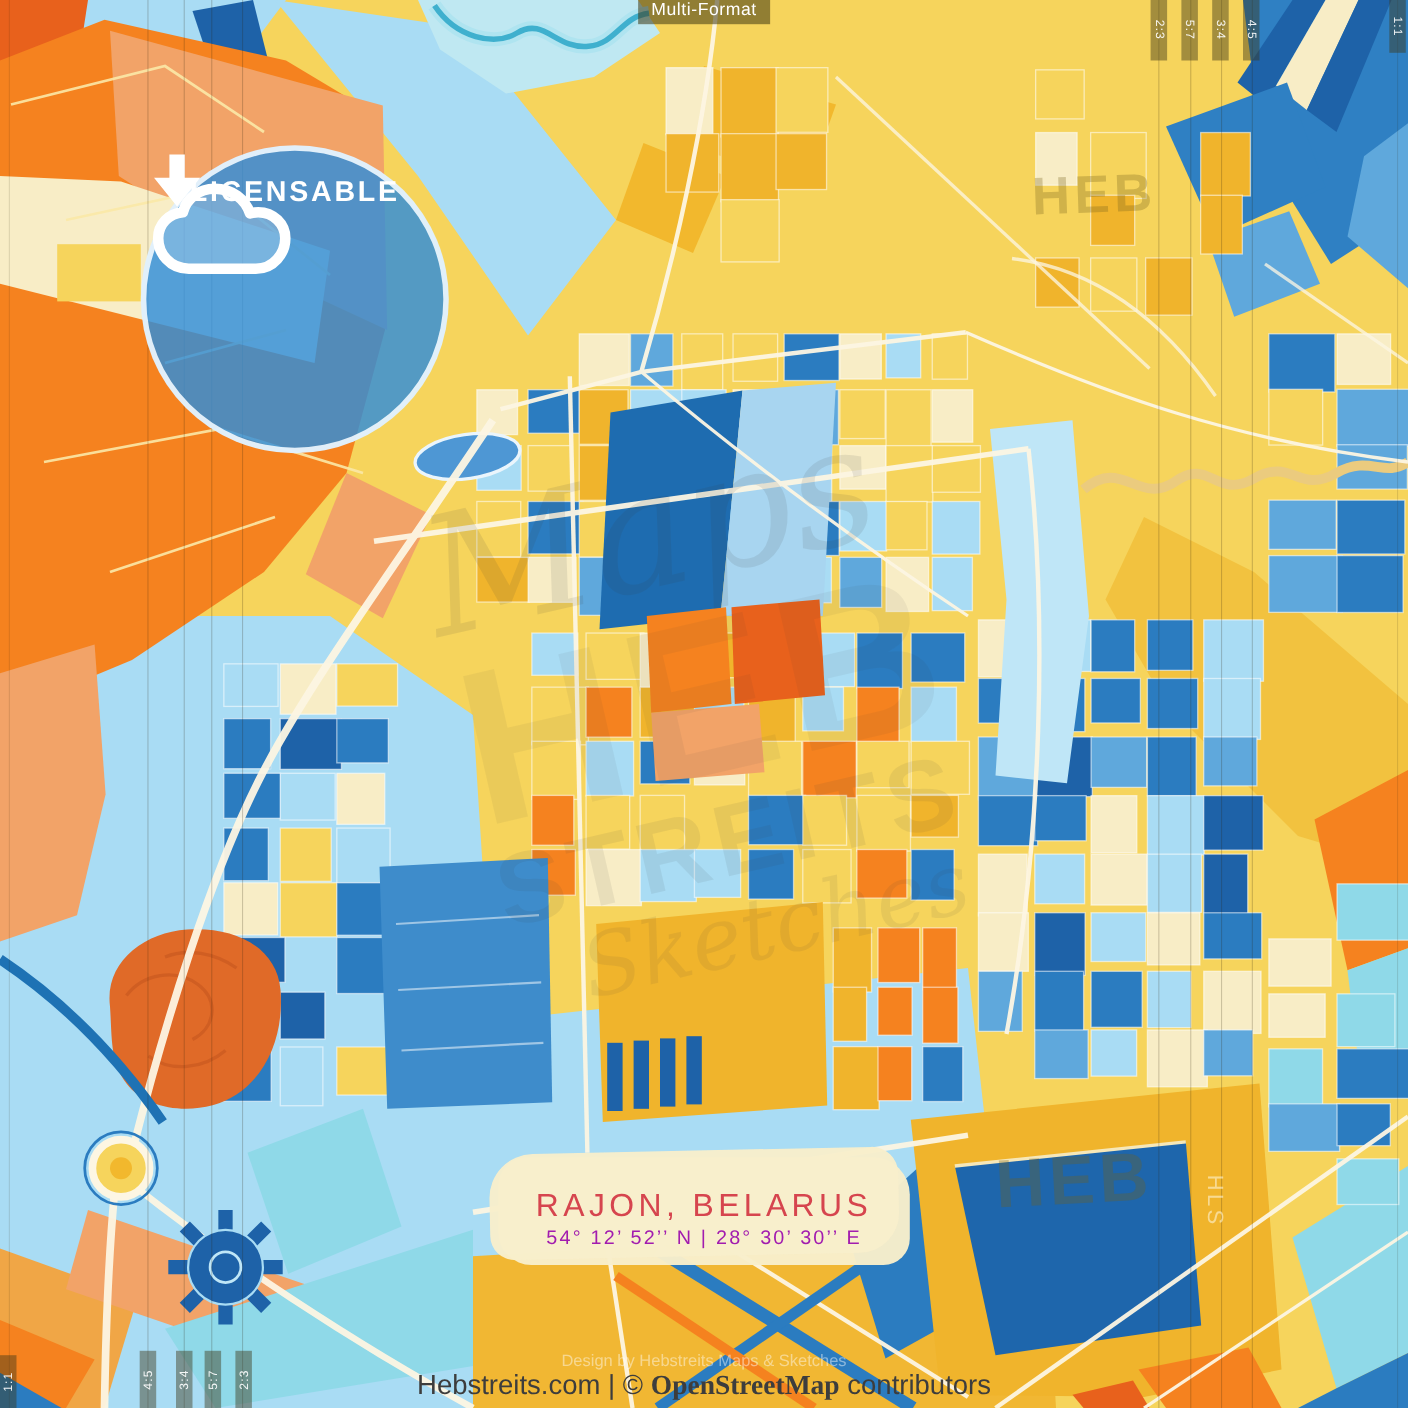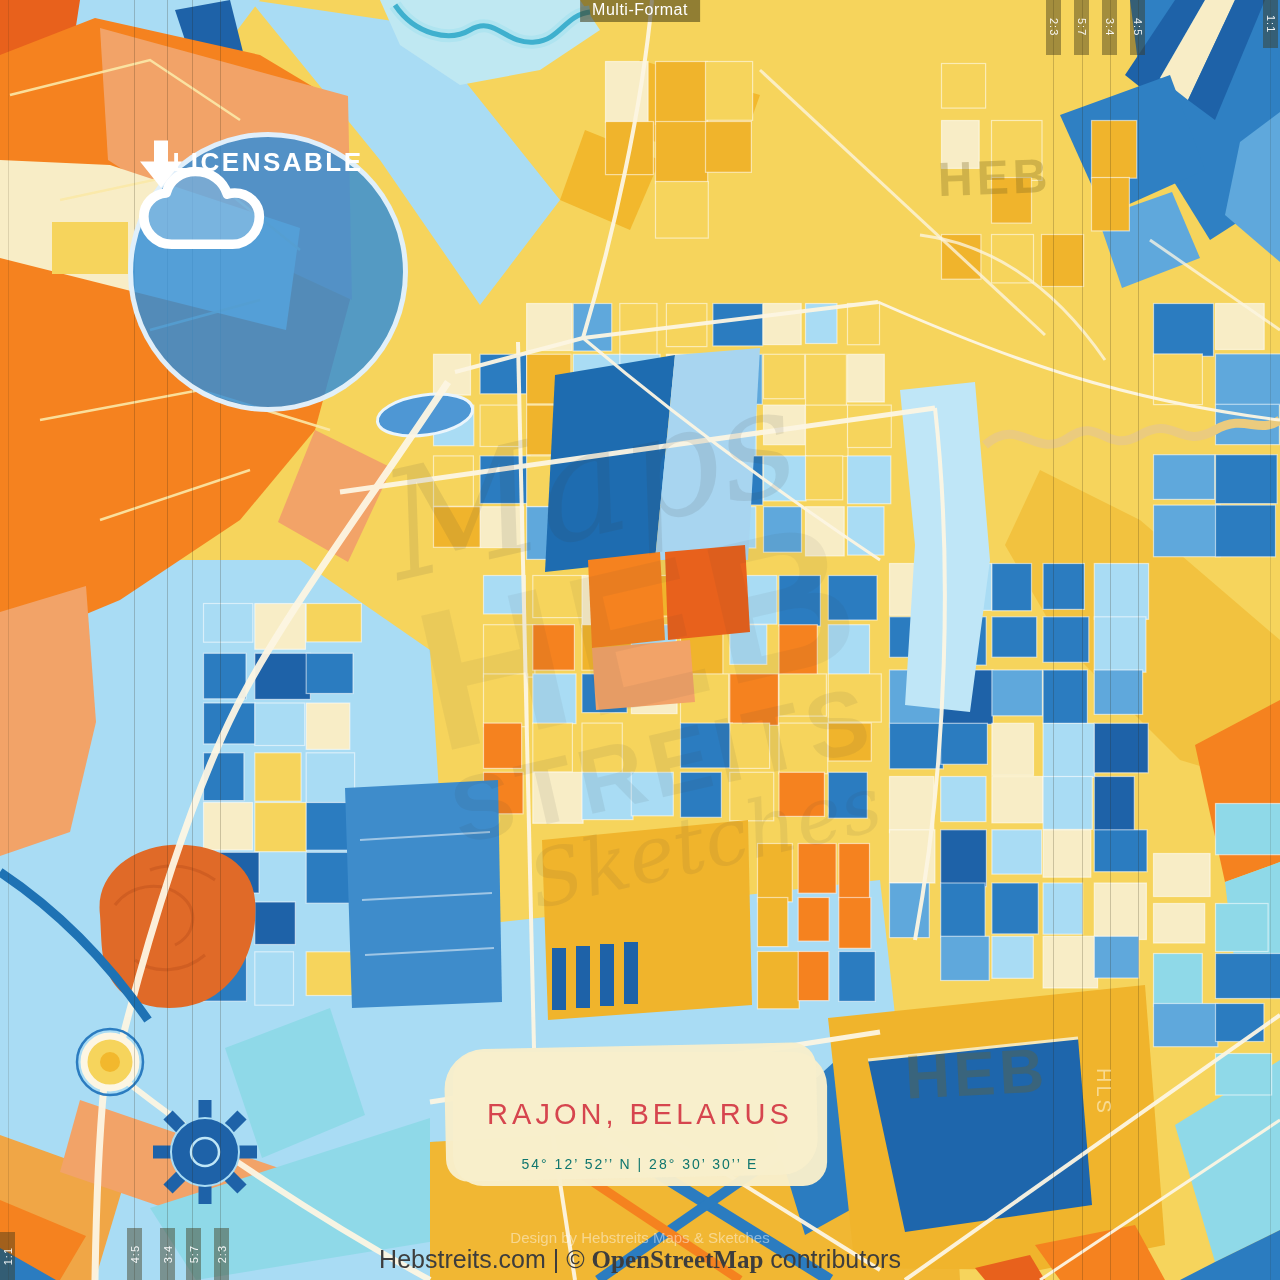--- a/index.html
+++ b/index.html
@@ -17,21 +17,21 @@
   .ratio-top{top:0;height:55px;}
   .ratio-bottom{bottom:0;height:52px;}
   .ratio-bottom span{transform:rotate(180deg);}
   .crop-line{position:absolute;top:0;bottom:0;width:1px;background:rgba(45,38,12,.22);}
   
   .badge{position:absolute;left:128px;top:132px;width:280px;height:280px;border-radius:50%;
     background:rgba(47,142,219,.82);border:5px solid rgba(242,249,255,.9);
     box-sizing:border-box;display:flex;flex-direction:column;align-items:center;}
   .badge .cloud{margin-top:26px;}
   .badge .arrow{margin-top:2px;}
-  .badge-label{margin-top:10px;color:#fff;font-weight:bold;font-size:26px;letter-spacing:2.5px;}
+  .badge-label{margin-top:22px;color:#fff;font-weight:bold;font-size:26px;letter-spacing:2.5px;}
   
   .wm{position:absolute;pointer-events:none;white-space:nowrap;}
   .wm-center{left:420px;top:400px;transform:rotate(-13deg);color:#3a3a3a;}
   .wm-maps{font-family:"DejaVu Serif",serif;font-style:italic;font-size:150px;opacity:.10;line-height:1;}
   .wm-heb{font-weight:bold;font-size:200px;letter-spacing:8px;opacity:.06;line-height:.85;}
   .wm-streits{font-weight:bold;font-size:92px;letter-spacing:6px;opacity:.08;line-height:1;}
   .wm-sketches{font-family:"DejaVu Serif",serif;font-style:italic;font-size:78px;opacity:.08;
     line-height:1;margin-left:60px;}
   .wm-heb-tr{left:938px;top:150px;font-weight:bold;font-size:48px;letter-spacing:4px;
     color:rgba(120,100,30,.30);transform:rotate(-2deg);}
@@ -41,22 +41,22 @@
     writing-mode:vertical-rl;letter-spacing:3px;}
   
   .title-card{position:absolute;left:640px;top:1052px;transform:translateX(-50%);
     background:rgba(248,238,203,.97);border-radius:26px 34px 24px 30px;
     padding:16px 34px 14px;text-align:center;}
   .title-card::before{content:"";position:absolute;inset:-6px 10px 8px -8px;
     background:rgba(248,238,203,.97);border-radius:40px 24px 36px 22px;
     transform:rotate(-1.2deg);z-index:-1;}
   .city{color:#D6454E;font-weight:bold;font-size:55px;letter-spacing:7px;
     -webkit-text-stroke:2px #CB3A45;}
-  .region{color:#D6454E;font-size:29px;letter-spacing:4px;margin-top:30px;}
-  .coords{color:#0f766e;font-size:14px;letter-spacing:2px;margin-top:25px;}
+  .region{color:#D6454E;font-size:29px;letter-spacing:4px;margin-top:12px;}
+  .coords{color:#a21caf;font-size:18px;letter-spacing:2px;margin-top:2px;}
   
   .attrib{position:absolute;width:100%;text-align:center;pointer-events:none;}
   .attrib-1{top:1212px;font-size:15px;color:rgba(255,255,255,.55);}
   .attrib-2{top:1229px;font-size:15px;color:rgba(255,255,255,.45);}
   .footer{position:absolute;bottom:6px;width:100%;text-align:center;
     font-size:25px;color:#3D3D3D;}
   .footer b{font-weight:bold;font-family:Liberation Serif, serif;}
 </style>
 </head>
 <body>

